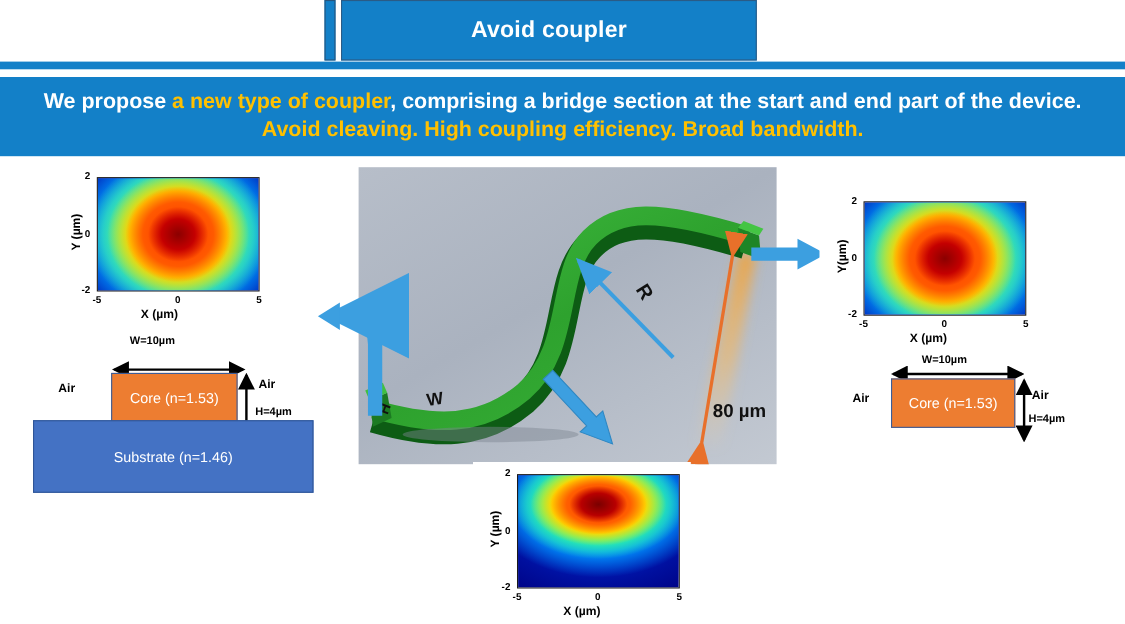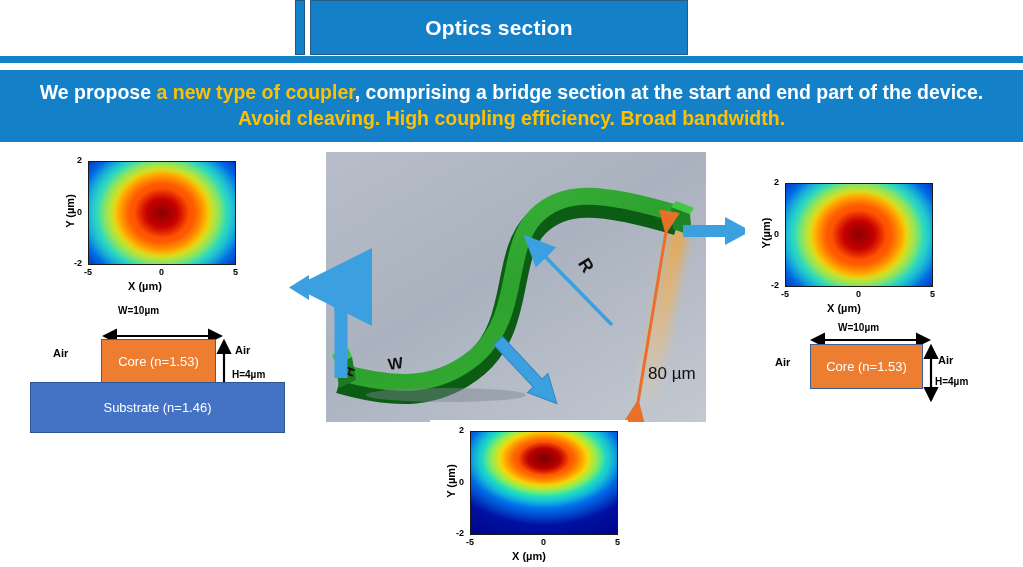--- a/index.html
+++ b/index.html
@@ -45,21 +45,21 @@
   .blacktext{position:absolute;color:#111;font-weight:bold;}
 
   svg{display:block;overflow:visible;}
 </style>
 </head>
 <body>
 
 <div class="abs" id="title-tab-stub"></div>
 
 <div class="abs" id="title-box">
-  <span id="title-text">Optics section</span>
+  <span id="title-text">Avoid coupler</span>
 </div>
 
 <div class="abs" id="header-rule"></div>
 
 <div class="abs" id="statement-band">
   <div id="statement-text">
     <span>We propose </span><span class="hl">a new type of coupler</span><span>, comprising a bridge section at the start and end part of the device. </span><span class="hl">Avoid cleaving. High coupling efficiency. Broad bandwidth.</span>
   </div>
 </div>
 
@@ -106,21 +106,21 @@
     <line x1="6" y1="4" x2="6" y2="68" stroke="#000" stroke-width="2.2" marker-start="url(#aR)" marker-end="url(#aL)"></line>
   </svg>
 
   <span class="airlabel" style="left:28px;top:35px;font-size:11px;">Air</span>
   <span class="airlabel" style="left:210px;top:32px;font-size:11px;">Air</span>
   <span class="dimlabel" style="left:207px;top:57px;font-size:10px;">H=4µm</span>
 
   <div class="core-box" style="left:76px;top:27px;width:115px;height:45px;">
     <span style="font-size:13px;">Core (n=1.53)</span>
   </div>
-  <div class="sub-box" style="left:5px;top:70px;width:255px;height:51px;justify-content:center;">
+  <div class="sub-box" style="left:5px;top:70px;width:255px;height:66px;justify-content:center;">
     <span style="font-size:13px;">Substrate (n=1.46)</span>
   </div>
 </div>
 
 <div class="abs" id="center-panel">
 
   <svg style="position:absolute;left:0;top:0;" width="380" height="270">
     <defs>
       <linearGradient id="beamg" x1="0" y1="0" x2="0" y2="1">
         <stop offset="0%" stop-color="#f0a33c" stop-opacity="0.85"></stop>
@@ -174,21 +174,21 @@
         <path d="M9,4.5 L0,0.5 L0,8.5 z" fill="#3c9fe0"></path>
       </marker>
     </defs>
     <line x1="96" y1="98" x2="10" y2="10" stroke="#3c9fe0" stroke-width="3.6" marker-end="url(#bA)"></line>
   </svg>
   <span class="blacktext" style="left:253px;top:103px;font-size:18px;transform:rotate(58deg);">R</span>
 
   <svg style="position:absolute;left:0;top:0;" width="380" height="270">
     <line x1="340" y1="80" x2="312" y2="250" stroke="#e8702a" stroke-width="3" marker-start="url(#oUp)" marker-end="url(#oDn)"></line>
   </svg>
-  <span class="blacktext" style="left:322px;top:212px;font-size:17px;font-weight:normal;">80 µm</span>
+  <span class="blacktext" style="left:322px;top:212px;font-size:17px;font-weight:bold;">80 µm</span>
 </div>
 
 <svg class="abs" style="left:285px;top:273px;" width="75" height="110">
   <defs>
     <marker id="cL" markerWidth="6" markerHeight="6" refX="5" refY="3" orient="auto">
       <path d="M6,3 L0,0 L0,6 z" fill="#3c9fe0"></path>
     </marker>
   </defs>
   <path d="M56,105 L56,40 C56,18 40,14 22,14" stroke="#3c9fe0" stroke-width="13" fill="none" stroke-linecap="butt" marker-end="url(#cL)"></path>
   <polygon points="24,2 24,27 4,14.5" fill="#3c9fe0"></polygon>

